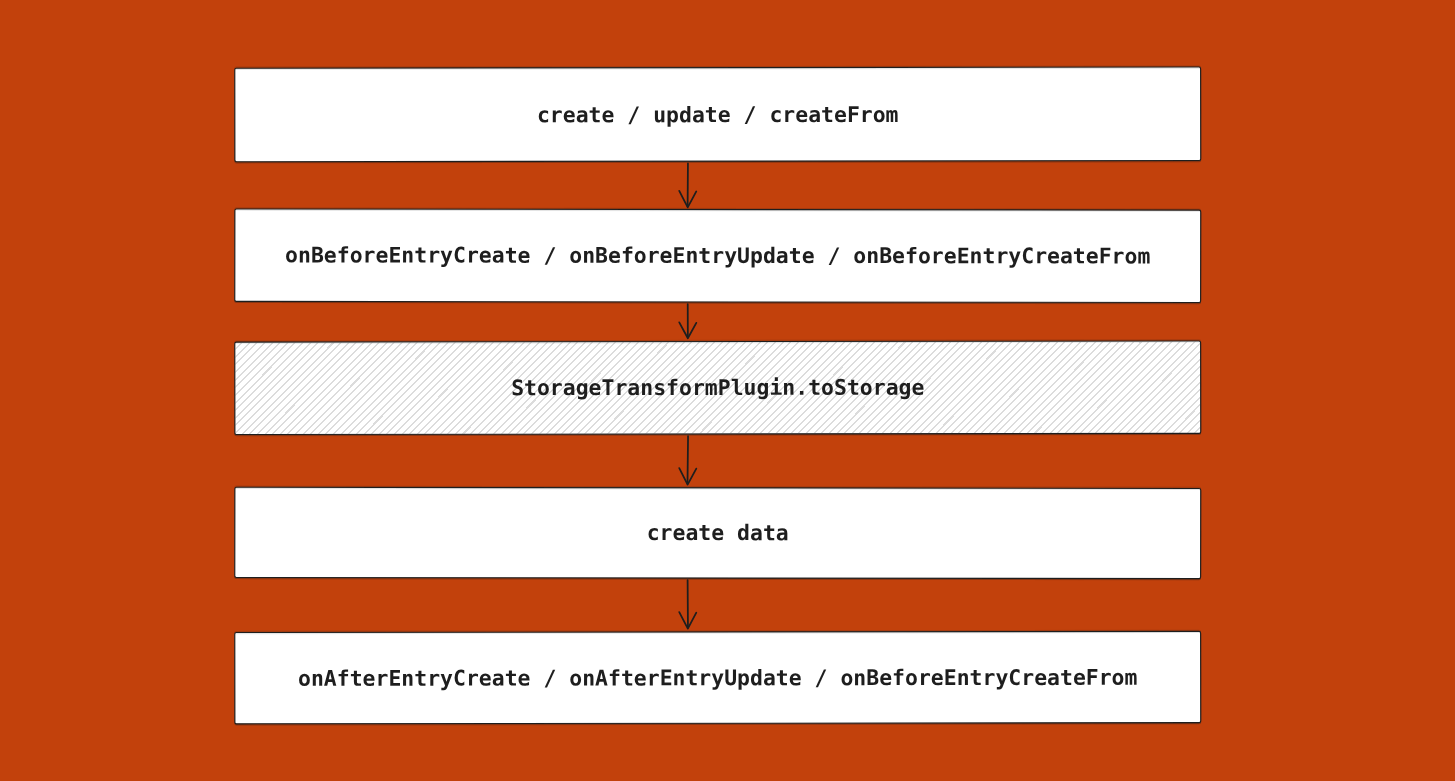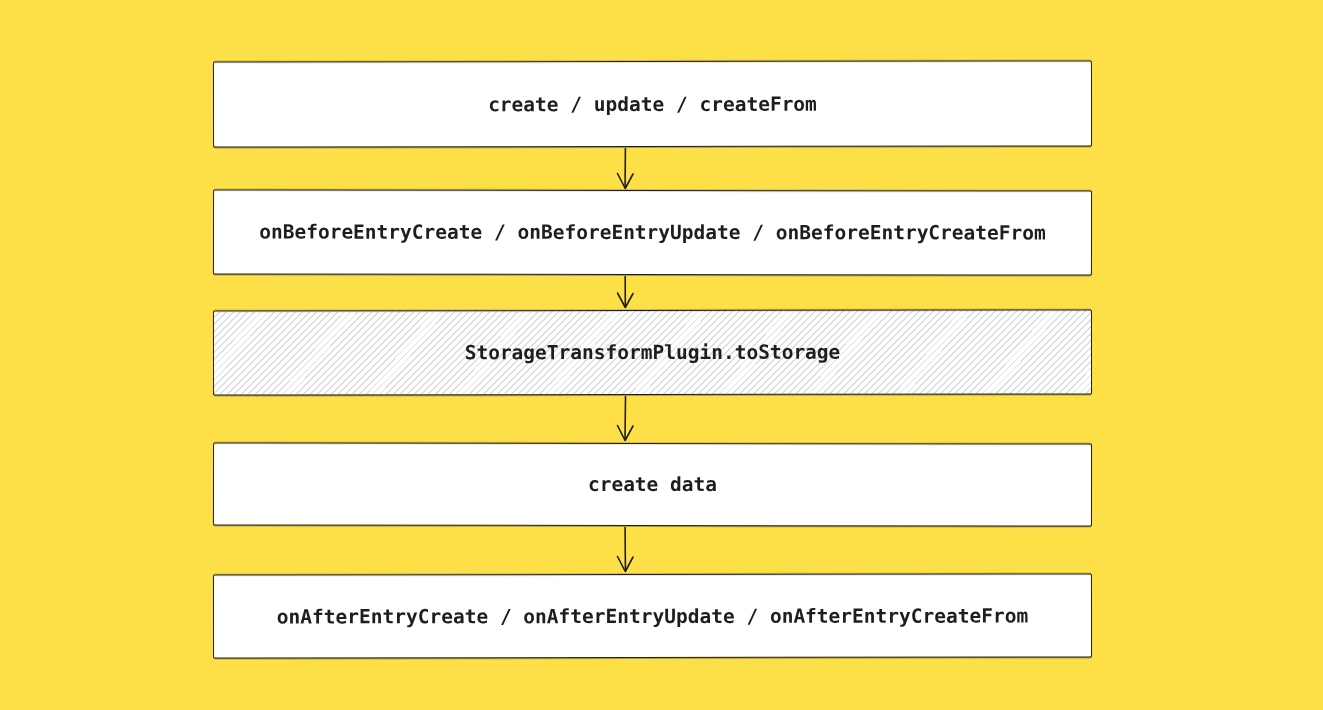--- a/index.html
+++ b/index.html
@@ -4,21 +4,21 @@
 <style>
   html, body {
     margin: 0;
     padding: 0;
     background: #ffffff;
   }
   .canvas {
     position: relative;
     width: 1323px;
     height: 710px;
-    background: #fde047;
+    background: #c2410c;
     overflow: hidden;
     font-family: "DejaVu Sans Mono", "Liberation Mono", monospace;
   }
   .node {
     position: absolute;
     left: 213px;
     width: 879px;
     box-sizing: border-box;
     border: 1.6px solid #1e1e1e;
     border-radius: 2px;
@@ -112,16 +112,16 @@
   <div id="node-4" class="node tilt-b">
     <span class="node-label">create data</span>
   </div>
 
   <svg id="arrow-4" class="arrow" width="28" height="46" viewBox="0 0 28 46">
     <path d="M13.1 0.5 L13.4 43.5"></path>
     <path d="M5.5 29.5 L13.3 44.5 L21 30"></path>
   </svg>
 
   <div id="node-5" class="node tilt-a">
-    <span class="node-label">onAfterEntryCreate / onAfterEntryUpdate / onAfterEntryCreateFrom</span>
+    <span class="node-label">onAfterEntryCreate / onAfterEntryUpdate / onBeforeEntryCreateFrom</span>
   </div>
 
 </div>
 
 </body></html>

